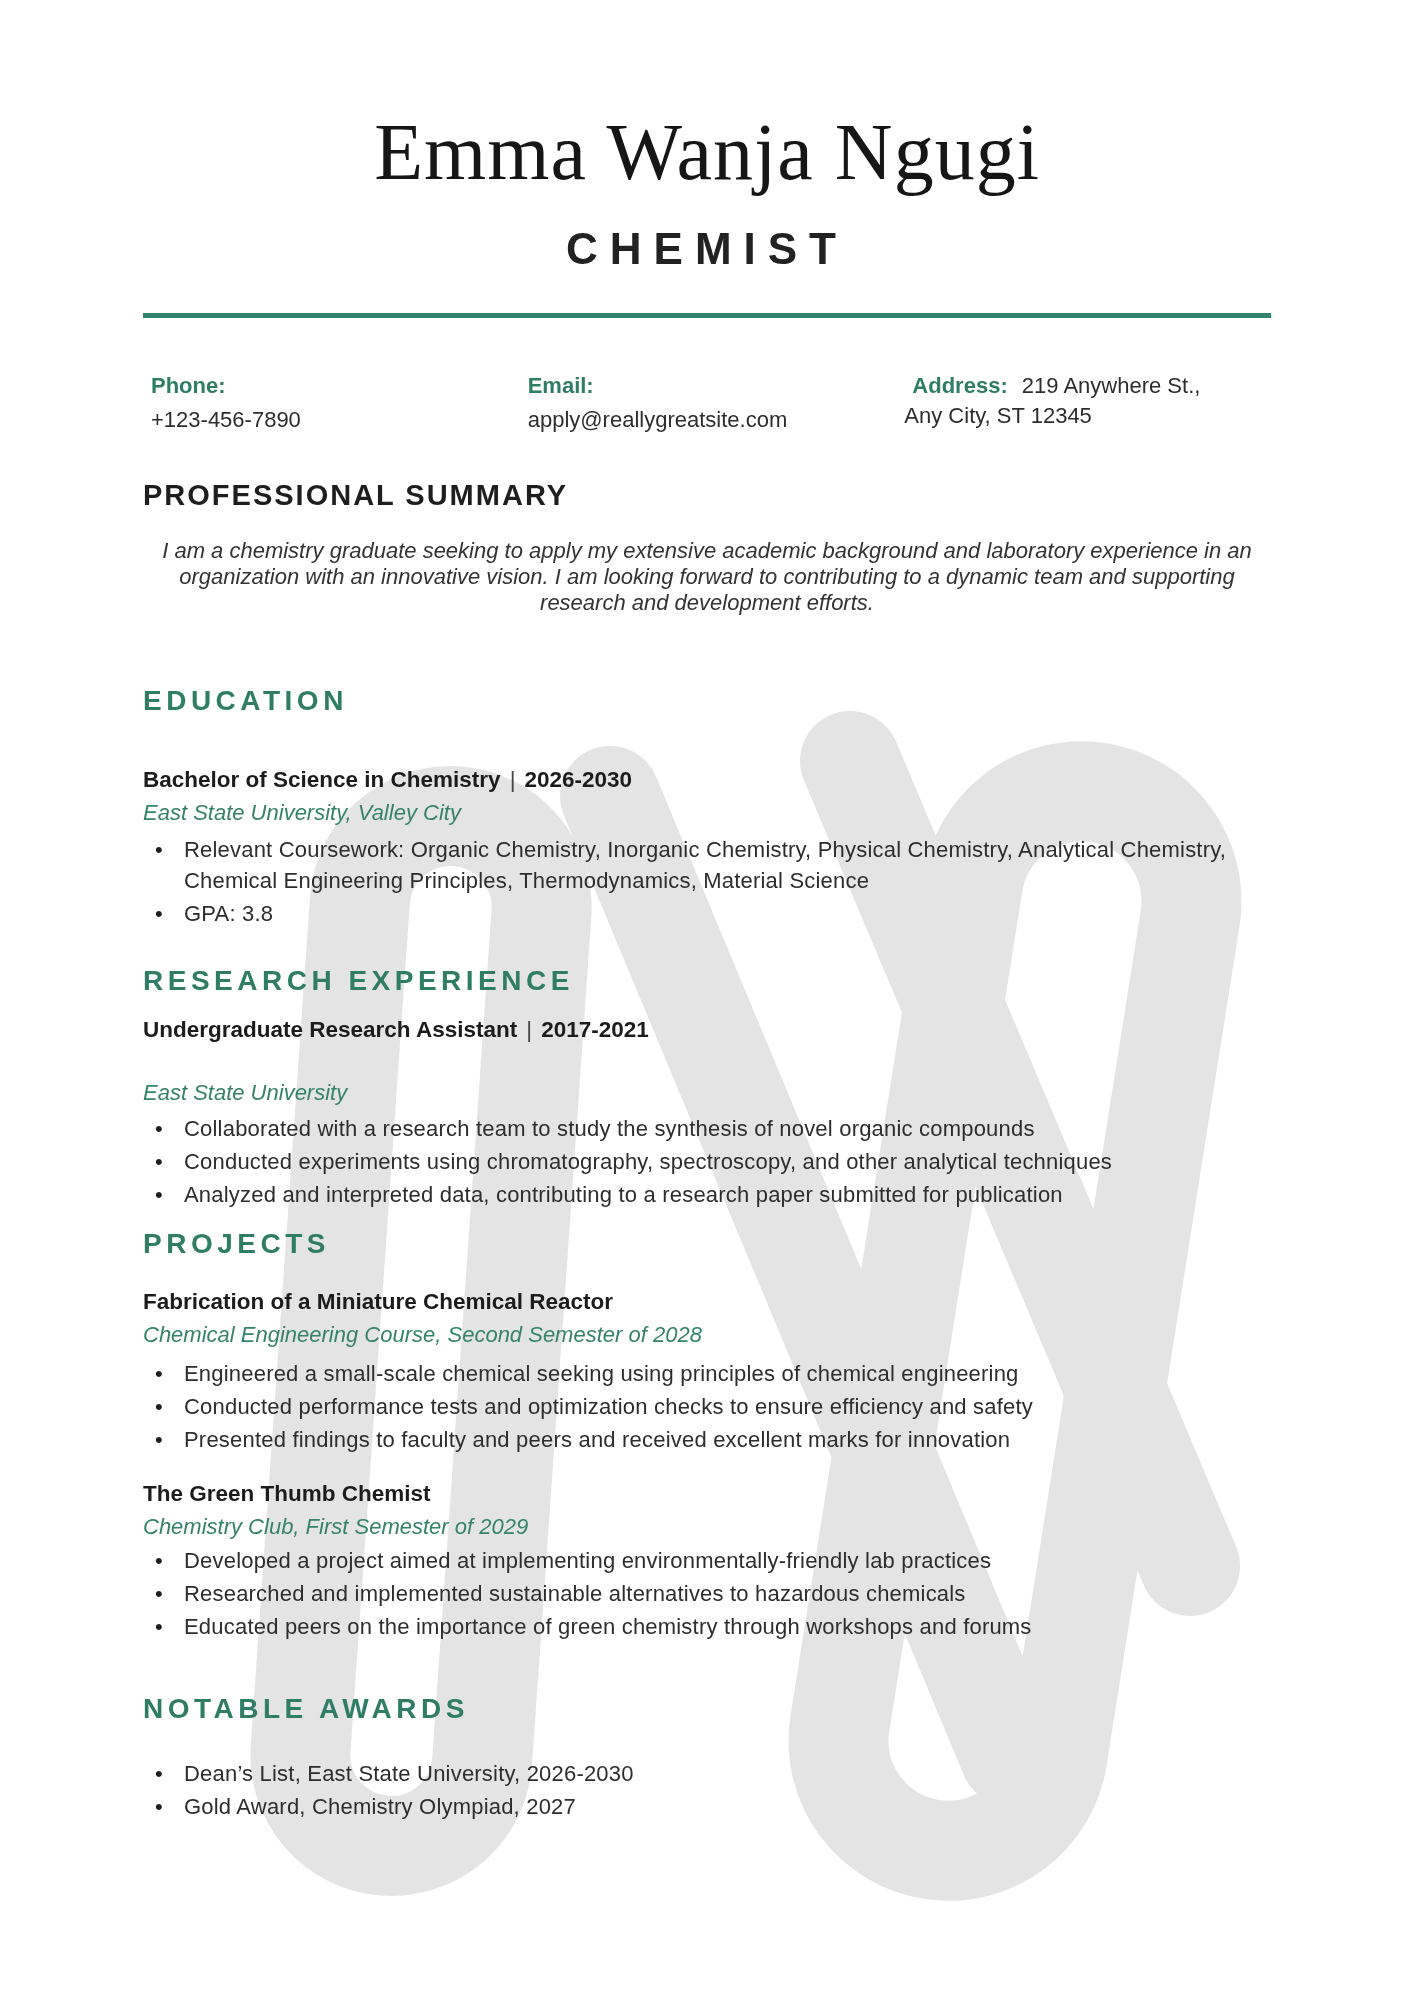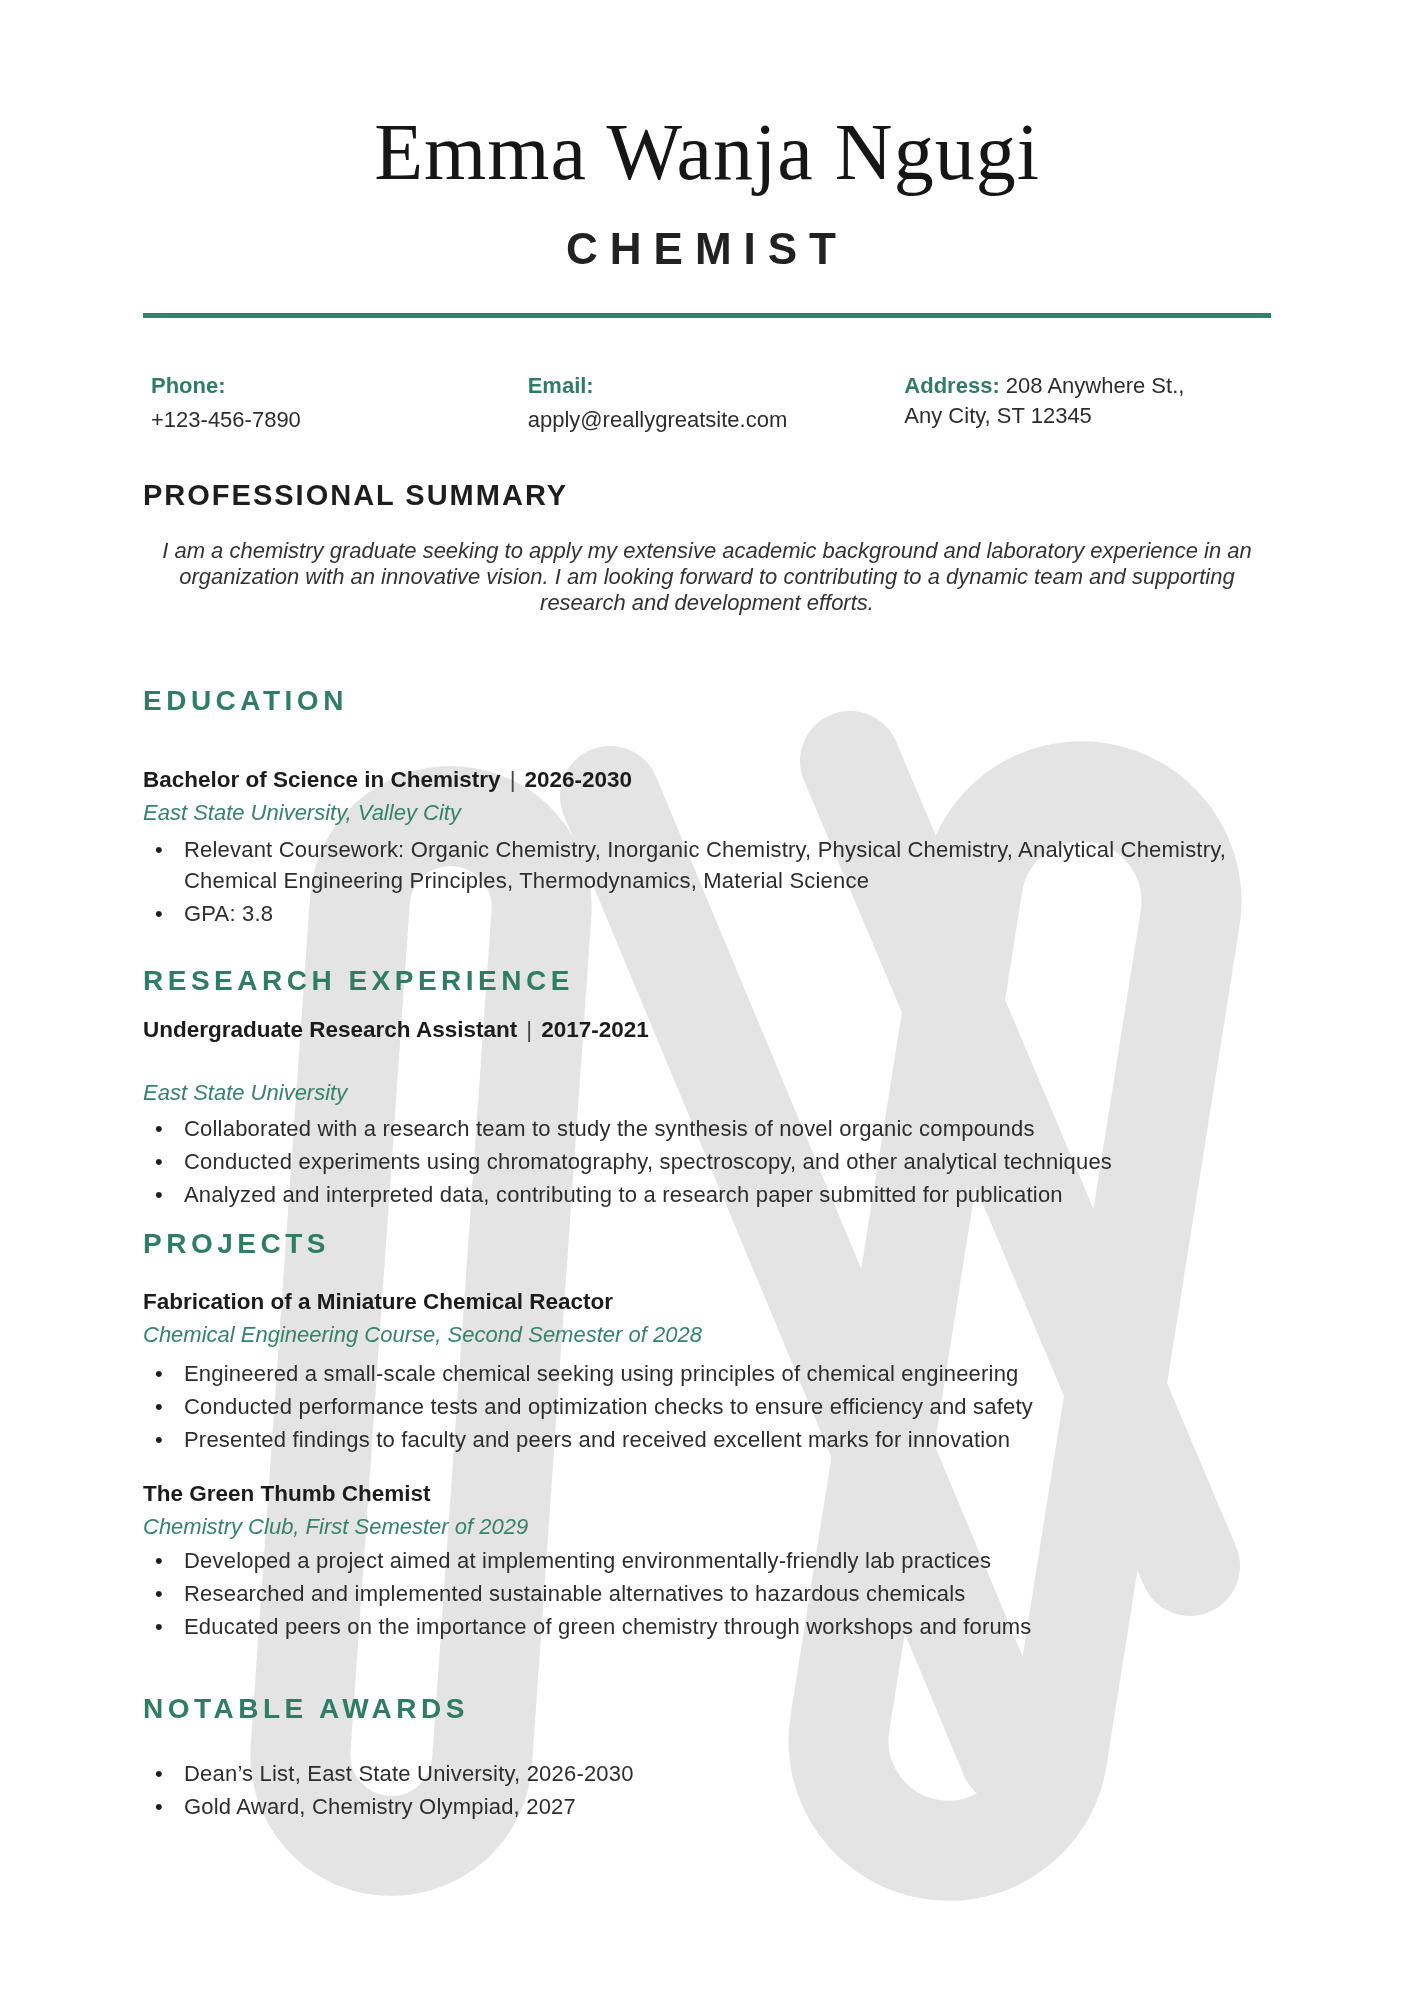--- a/index.html
+++ b/index.html
@@ -29,21 +29,21 @@
   .role{
     margin-top:26px;text-align:center;
     font-size:44px;font-weight:700;letter-spacing:12px;color:#222;
   }
   .rule{border:none;height:5px;background:var(--divider);width:1128px;margin:39px 0 0;}
 
   .contact{display:flex;margin-top:53px;}
   .ccol{flex:1 1 0;padding-left:10px;box-sizing:border-box;}
   .ccol:first-child{padding-left:8px;}
   .clabel{font-size:22px;font-weight:700;color:var(--accent);line-height:30px;margin-bottom:4px;}
-  .clabel.inline{display:inline;margin:0;text-align:center;}
+  .clabel.inline{display:inline;margin:8px;text-align:center;}
   .cvalue{font-size:22px;color:var(--text);line-height:30px;margin:0;}
 
   .center-heading{
     margin:44px 0 0;text-align:left;
     font-size:29px;font-weight:700;letter-spacing:2px;color:#1e1e1e;
   }
   .summary{
     margin:26px auto 0;max-width:1150px;text-align:center;
     font-size:22px;font-style:italic;line-height:26px;color:#333;
   }
@@ -109,21 +109,21 @@
         <div class="clabel">Phone:</div>
         <div class="cvalue">+123-456-7890</div>
       </div>
       <div class="ccol">
         <div class="clabel">Email:</div>
         <div class="cvalue">apply@reallygreatsite.com</div>
       </div>
       <div class="ccol">
         <p class="cvalue">
           <span class="clabel inline">Address:</span>
-          <span>208 Anywhere St.,</span><br>
+          <span>219 Anywhere St.,</span><br>
           <span>Any City, ST 12345</span>
         </p>
       </div>
     </section>
 
     <h3 class="center-heading">PROFESSIONAL SUMMARY</h3>
     <p class="summary">I am a chemistry graduate seeking to apply my extensive academic background and laboratory experience in an organization with an innovative vision. I am looking forward to contributing to a dynamic team and supporting research and development efforts.</p>
 
     <section>
       <h4 class="sec sec-edu">EDUCATION</h4>

